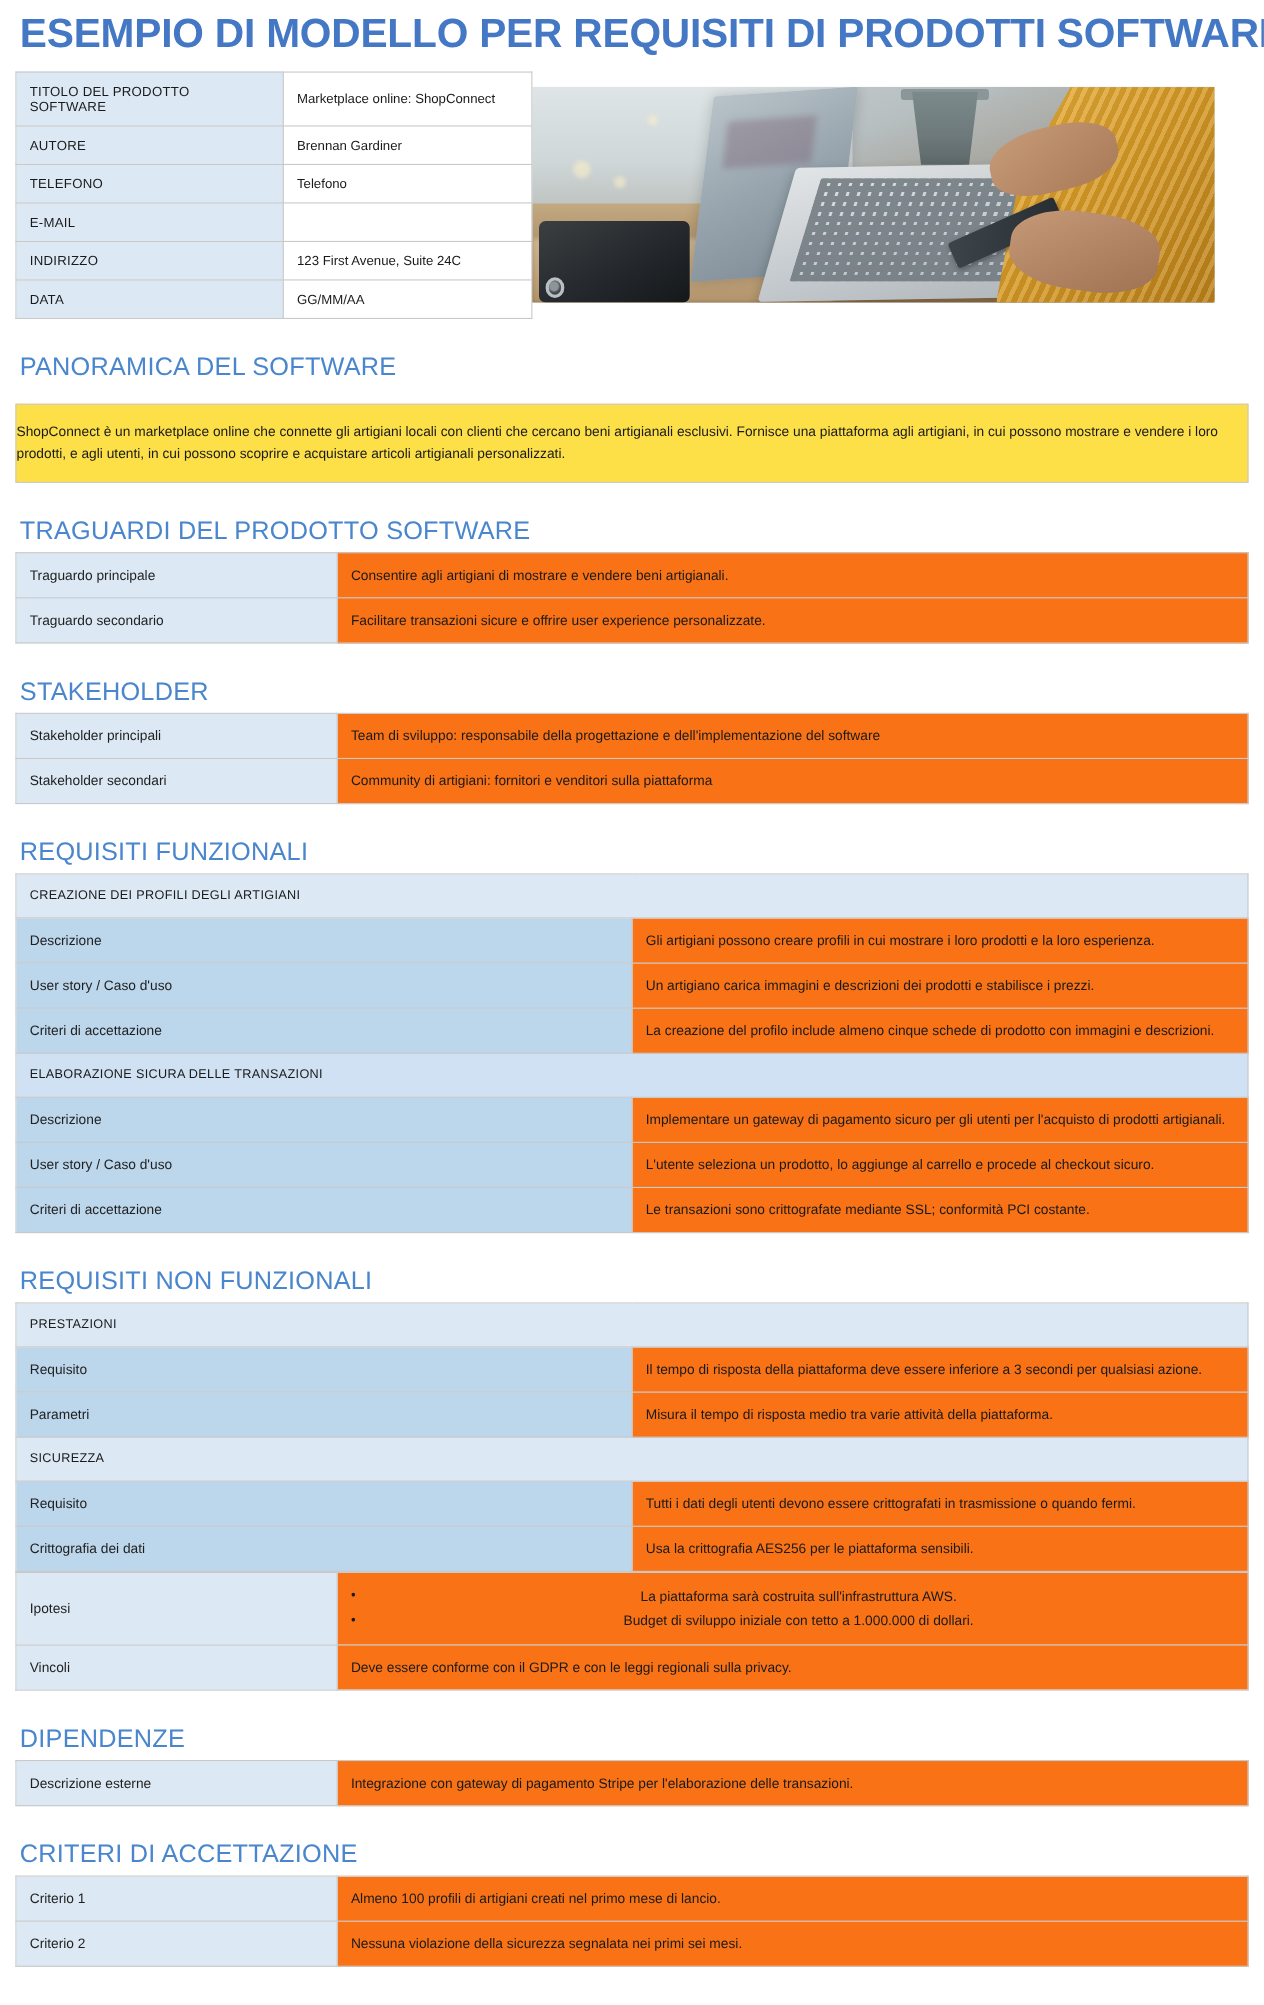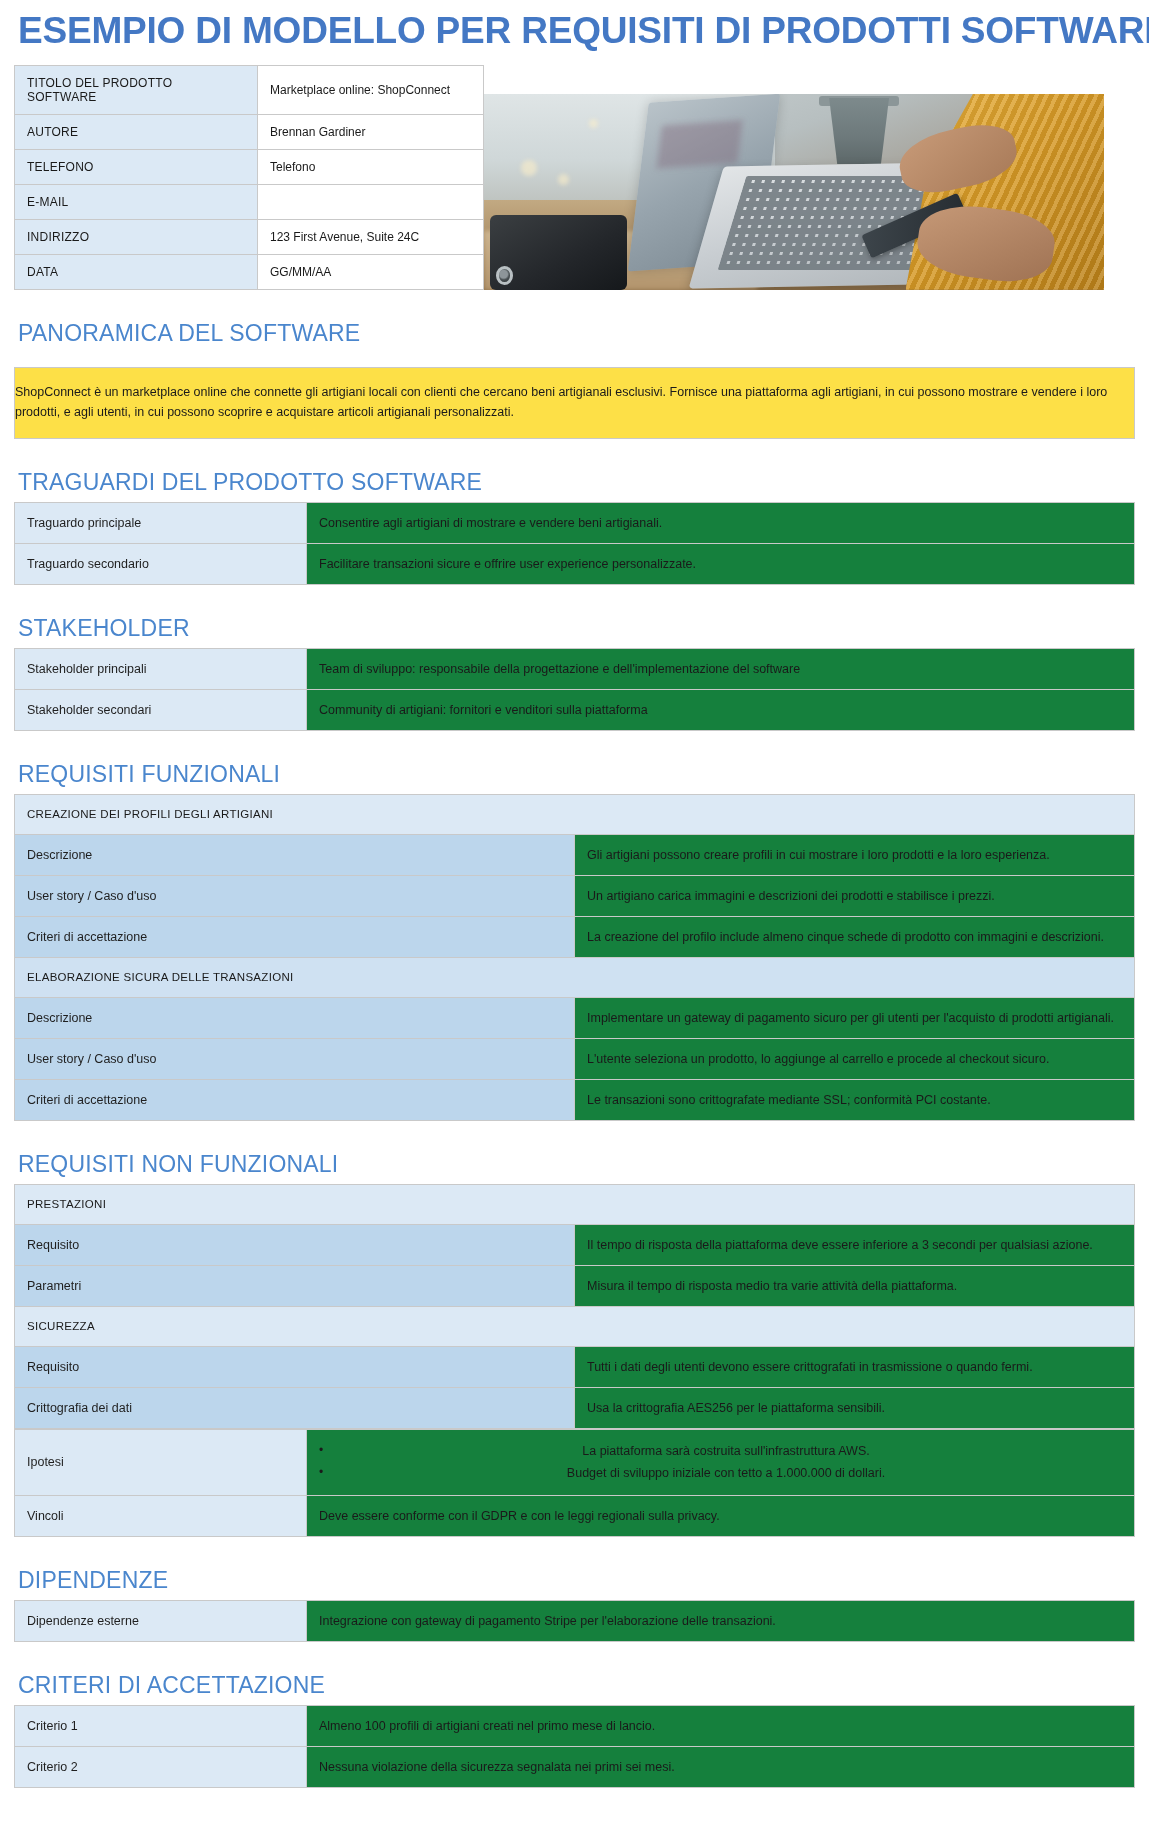--- a/index.html
+++ b/index.html
@@ -55,36 +55,36 @@
   }
   td.label {
     background: #dce9f5;
     width: 292px;
     color: #1f1f1f;
   }
   td.label-strong {
     background: #bcd6ec;
   }
   td.value {
-    background: #15803d;
+    background: #f97316;
   }
   td.group {
     background: #dce9f5;
     font-size: 11.5px;
     letter-spacing: 0.3px;
     padding: 10px 12px;
   }
   td.group-strong {
     background: #cfe1f2;
   }
 
   
   .header-row {
     display: flex;
-    align-items: flex-end;
+    align-items: center;
     gap: 0;
   }
   .info-table-wrap { width: 470px; flex: 0 0 470px; }
   table.info {
     width: 100%;
     border-collapse: collapse;
     table-layout: fixed;
     font-size: 12px;
   }
   table.info td {
@@ -401,21 +401,21 @@
         <td class="label">Vincoli</td>
         <td class="value">Deve essere conforme con il GDPR e con le leggi regionali sulla privacy.</td>
       </tr>
     </tbody>
   </table>
 
   <div class="section-heading">DIPENDENZE</div>
   <table class="tbl">
     <tbody>
       <tr>
-        <td class="label">Dipendenze esterne</td>
+        <td class="label">Descrizione esterne</td>
         <td class="value">Integrazione con gateway di pagamento Stripe per l'elaborazione delle transazioni.</td>
       </tr>
     </tbody>
   </table>
 
   <div class="section-heading">CRITERI DI ACCETTAZIONE</div>
   <table class="tbl">
     <tbody>
       <tr>
         <td class="label">Criterio 1</td>

